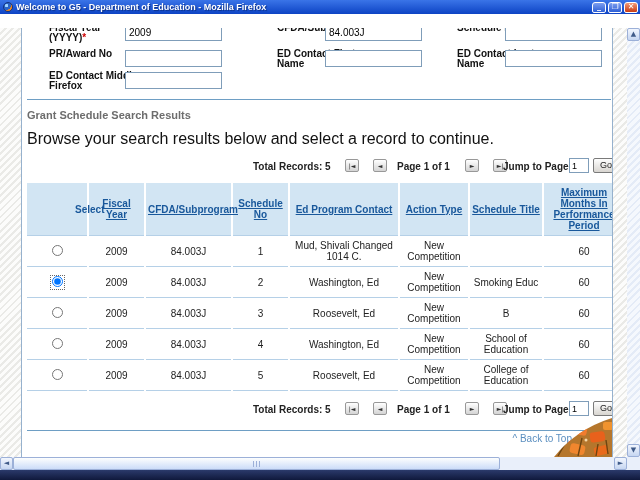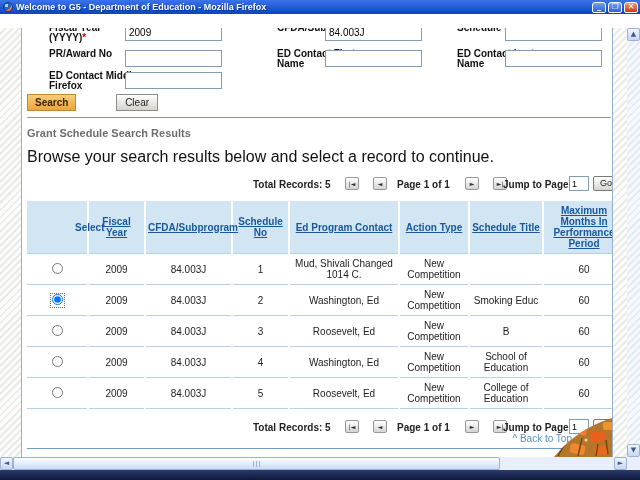--- a/index.html
+++ b/index.html
@@ -139,24 +139,20 @@
           <input class="finput i1" value="" style="">
           <span class="flabel l2">ED Contact First Name</span>
           <input class="finput i2" value="" style="">
           <span class="flabel l3">ED Contact Last Name</span>
           <input class="finput i3" value="" style="">
         </div>
         <div class="frow frow3">
           <span class="flabel l1">ED Contact Middle Firefox</span>
           <input class="finput i1" value="" style="">
         </div>
-        <div class="btnrow">
-          <button class="btn-orange">Search</button>
-          <button class="btn-gray">Clear</button>
-        </div>
       </div>
 
       <hr class="hr-blue">
 
       <div class="results-heading">Grant Schedule Search Results</div>
       <div class="instructions">Browse your search results below and select a record to continue.</div>
 
       <div class="pager">
         <span class="total">Total Records: 5</span>
         <button class="pgbtn pg-first">|◄</button>

